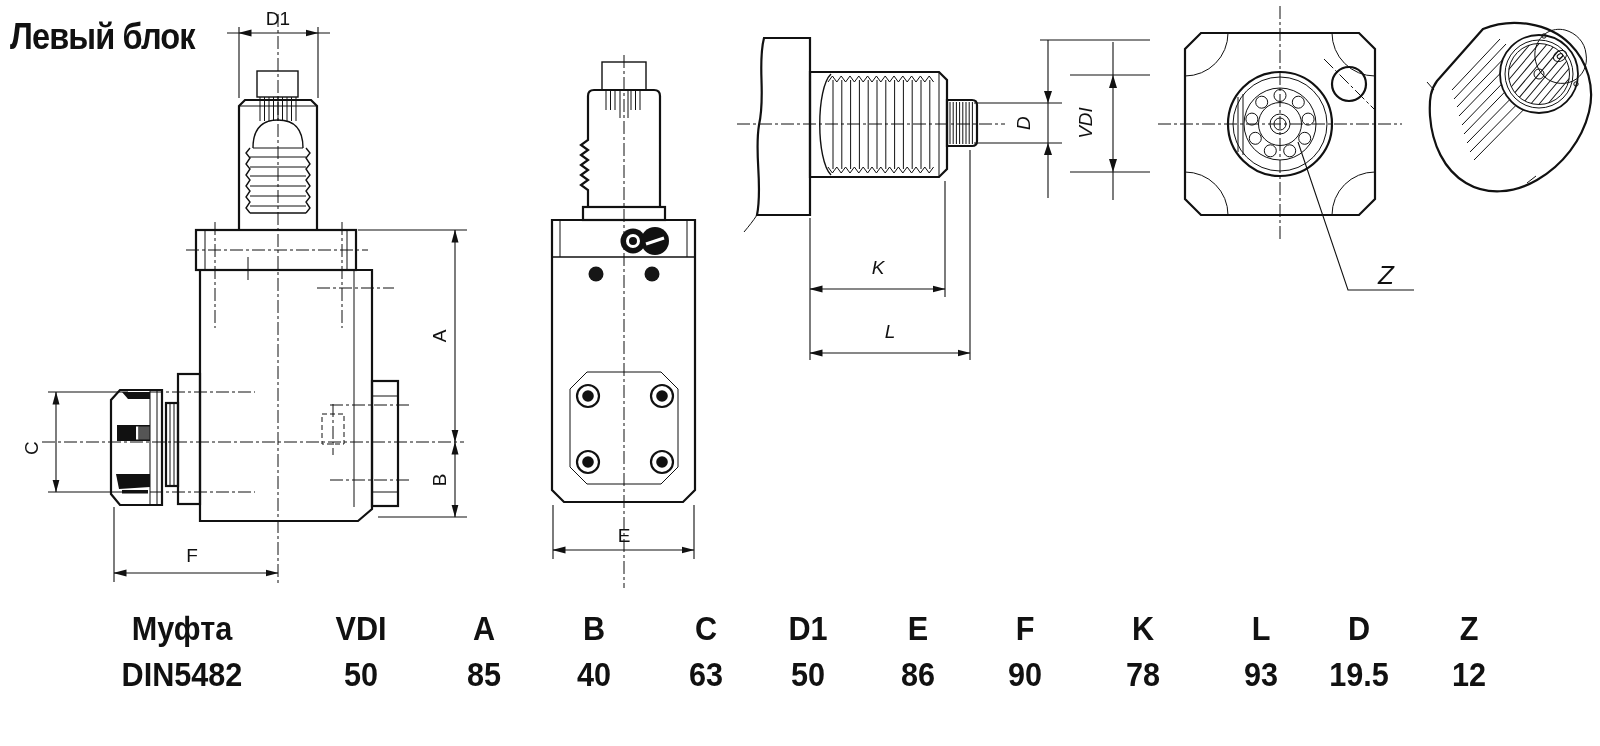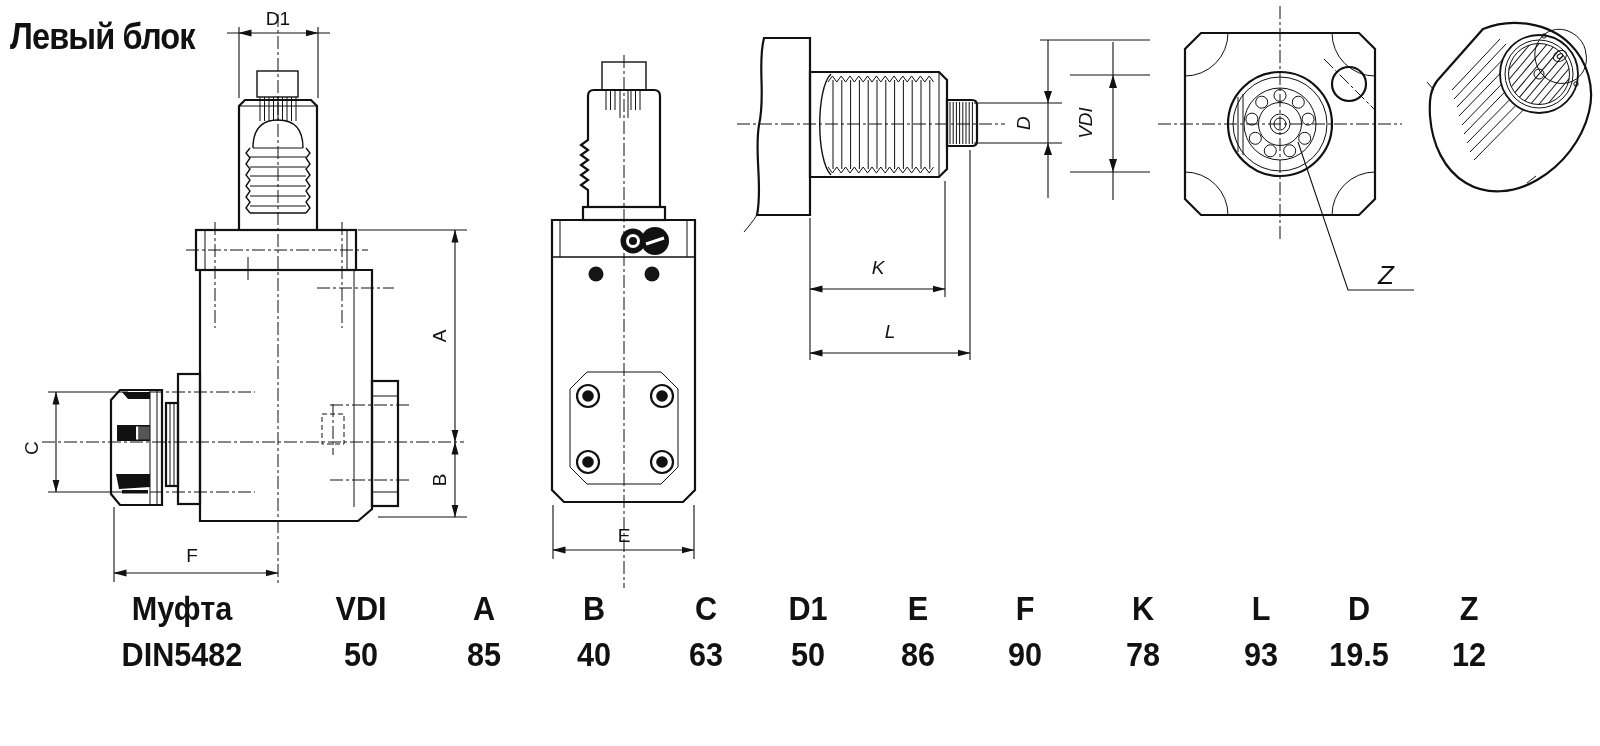--- a/index.html
+++ b/index.html
@@ -13,21 +13,21 @@
   .t{fill:none;stroke:#111;stroke-width:1;}
   .dim{fill:none;stroke:#111;stroke-width:1.1;}
   .cl{fill:none;stroke:#111;stroke-width:1;stroke-dasharray:13 3 3 3;}
   .hid{stroke-dasharray:5 3;}
   .ar{marker-start:url(#arr);marker-end:url(#arr);}
   .k{fill:#111;stroke:none;}
   text{fill:#111;font-family:"Liberation Sans",sans-serif;}
   .dl{font-size:19px;}
   .it{font-style:italic;}
   .zl{font-size:26px;}
-  .tbl{position:absolute;left:0;top:584px;width:1600px;height:100px;}
+  .tbl{position:absolute;left:0;top:604px;width:1600px;height:100px;}
   .col{position:absolute;top:0;text-align:center;transform:translateX(-50%) scaleX(.9);
        font-weight:bold;white-space:nowrap;}
   .col .h{font-size:34px;height:48px;line-height:48px;}
   .col .v{font-size:34px;height:44px;line-height:44px;}
 </style>
 </head>
 <body>
 
 <div class="page">
 

